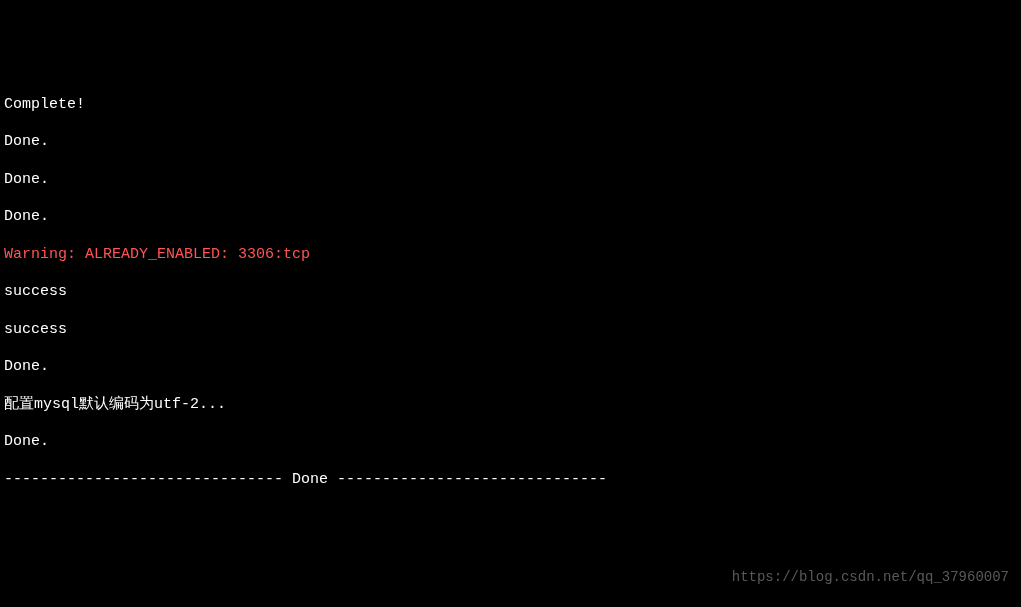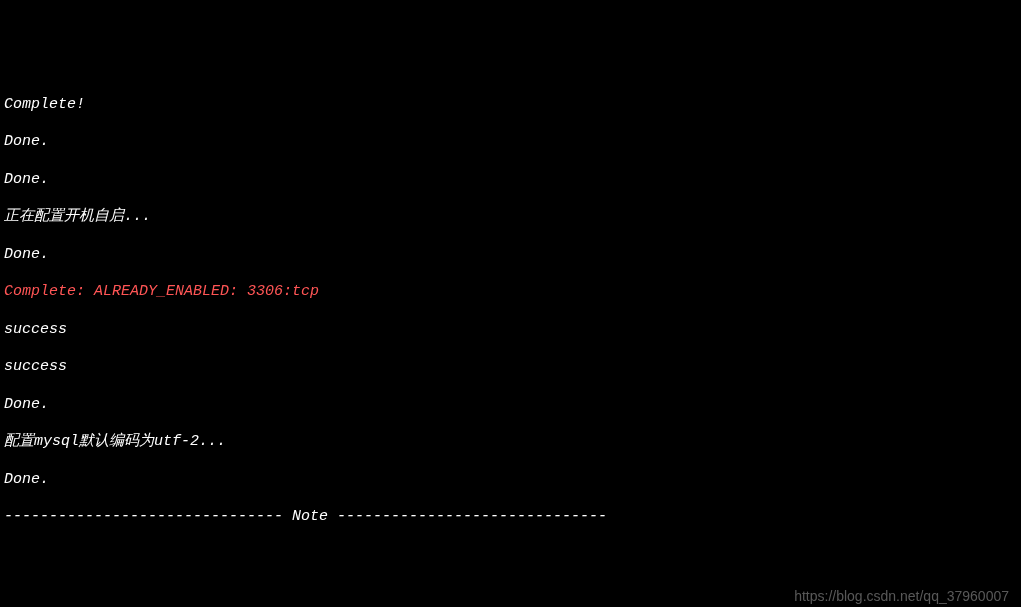--- a/index.html
+++ b/index.html
@@ -15,53 +15,51 @@
       line-height: 1.25;
       padding: 2px 4px;
       width: 1021px;
       height: 607px;
       overflow: hidden;
       position: relative;
       white-space: pre;
     }
     .terminal-line {
       display: block;
-      font-style: italic;
     }
     .warning {
       color: #ff5555;
     }
     .watermark {
       position: absolute;
-      bottom: 2px;
+      bottom: 21px;
       right: 12px;
       color: #888888;
-      font-family: Liberation Sans, sans-serif;
+      font-family: Liberation Mono, monospace;
       font-size: 14px;
       opacity: 0.65;
     }
   </style>
 </head>
 <body>
 
 
 
 <div>
 <span class="terminal-line">Complete!</span>
 <span class="terminal-line">Done.</span>
 <span class="terminal-line">Done.</span>
-<span class="terminal-line">正在配置开机自启...</span>
 <span class="terminal-line">Done.</span>
-<span class="terminal-line warning">Complete: ALREADY_ENABLED: 3306:tcp</span>
+<span class="terminal-line warning">Warning: ALREADY_ENABLED: 3306:tcp</span>
 <span class="terminal-line">success</span>
 <span class="terminal-line">success</span>
 <span class="terminal-line">Done.</span>
 <span class="terminal-line">配置mysql默认编码为utf-2...</span>
 <span class="terminal-line">Done.</span>
-<span class="terminal-line">------------------------------- Note ------------------------------</span>
+<span class="terminal-line">------------------------------- Done ------------------------------</span>
 
 
 <span class="terminal-line"></span>
 <span class="terminal-line"></span>
 
 
 
 
 
 

